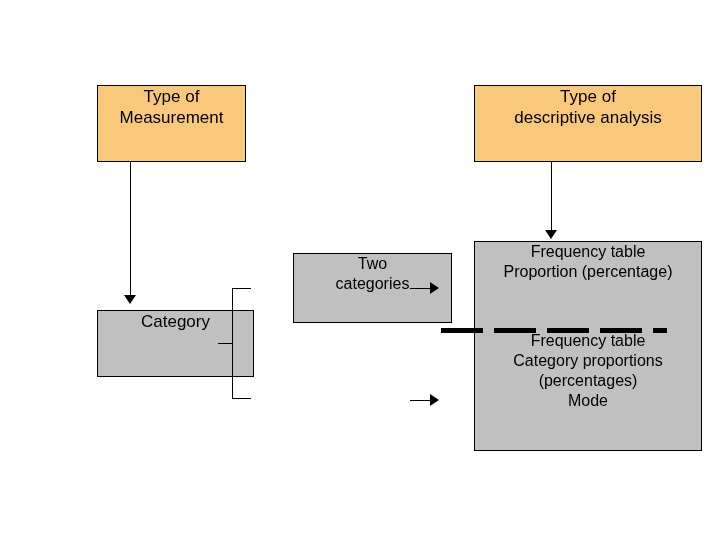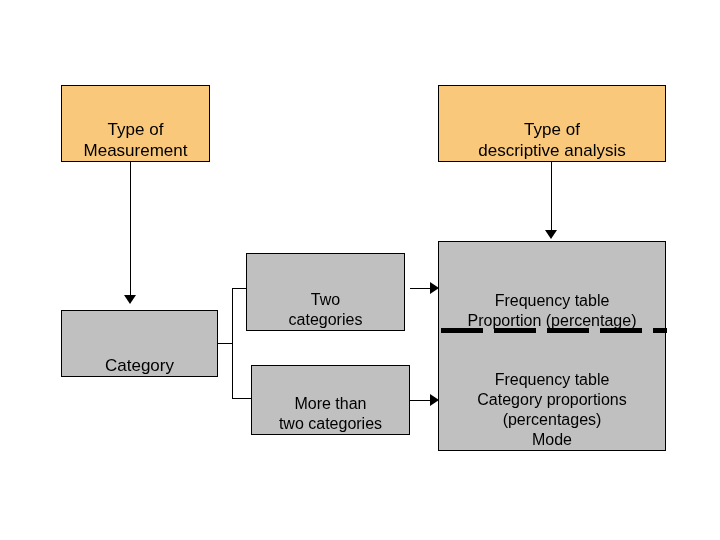--- a/index.html
+++ b/index.html
@@ -13,25 +13,26 @@
     height: 540px;
     background: #ffffff;
     font-family: "Liberation Sans", sans-serif;
     overflow: hidden;
   }
   .box {
     position: absolute;
     box-sizing: border-box;
     border: 1px solid #000000;
     display: flex;
-    align-items: flex-end;
+    align-items: flex-start;
     justify-content: center;
     text-align: center;
     line-height: 1.25;
     color: #000000;
+    margin-left: 36px;
   }
   .box-orange { background: #fac87a; }
   .box-gray   { background: #c0c0c0; }
   .box-text {
     display: block;
     width: 100%;
     white-space: pre-line;
   }
   .line {
     position: absolute;
@@ -84,29 +85,25 @@
 
   <div class="box box-gray" style="left:61px; top:310px; width:157px; height:67px; font-size:17px;">
     <span class="box-text">Category</span>
   </div>
 
   <div class="line hline" style="left:218px; top:343px; width:14px;"></div>
   <div class="line vline" style="left:232px; top:288px; height:110px;"></div>
   <div class="line hline" style="left:232px; top:288px; width:19px;"></div>
   <div class="line hline" style="left:232px; top:398px; width:19px;"></div>
 
-  <div class="box box-gray" style="left:246px; top:253px; width:159px; height:78px; font-size:16px;">
+  <div class="box box-gray" style="left:257px; top:253px; width:159px; height:70px; font-size:16px;">
     <span class="box-text">Two
 categories</span>
   </div>
 
-  <div class="box box-gray" style="left:251px; top:365px; width:159px; height:70px; font-size:16px;">
-    <span class="box-text">More than
-two categories</span>
-  </div>
 
   <div class="line hline" style="left:410px; top:288px; width:20px;"></div>
   <div class="arrow-right" style="left:430px; top:282px;"></div>
 
   <div class="line hline" style="left:410px; top:400px; width:20px;"></div>
   <div class="arrow-right" style="left:430px; top:394px;"></div>
 
   <div class="box box-gray" style="left:438px; top:241px; width:228px; height:90px; font-size:16px; border-bottom:none;">
     <span class="box-text">Frequency table
 Proportion (percentage)</span>

